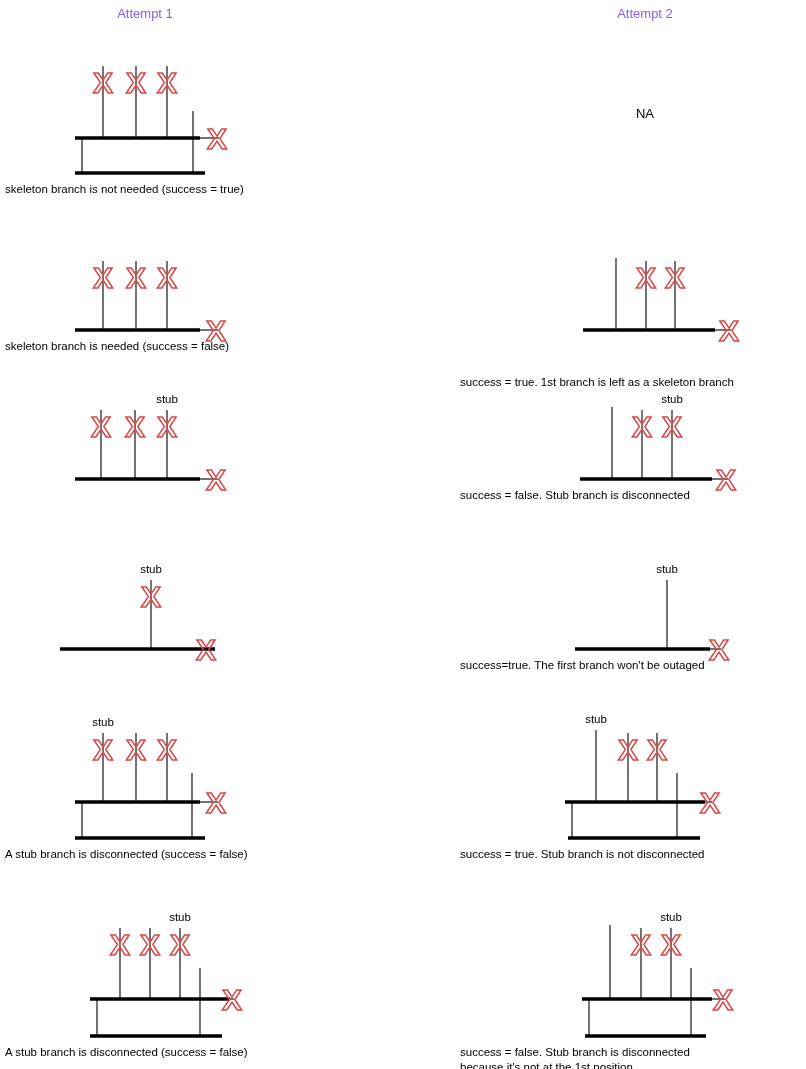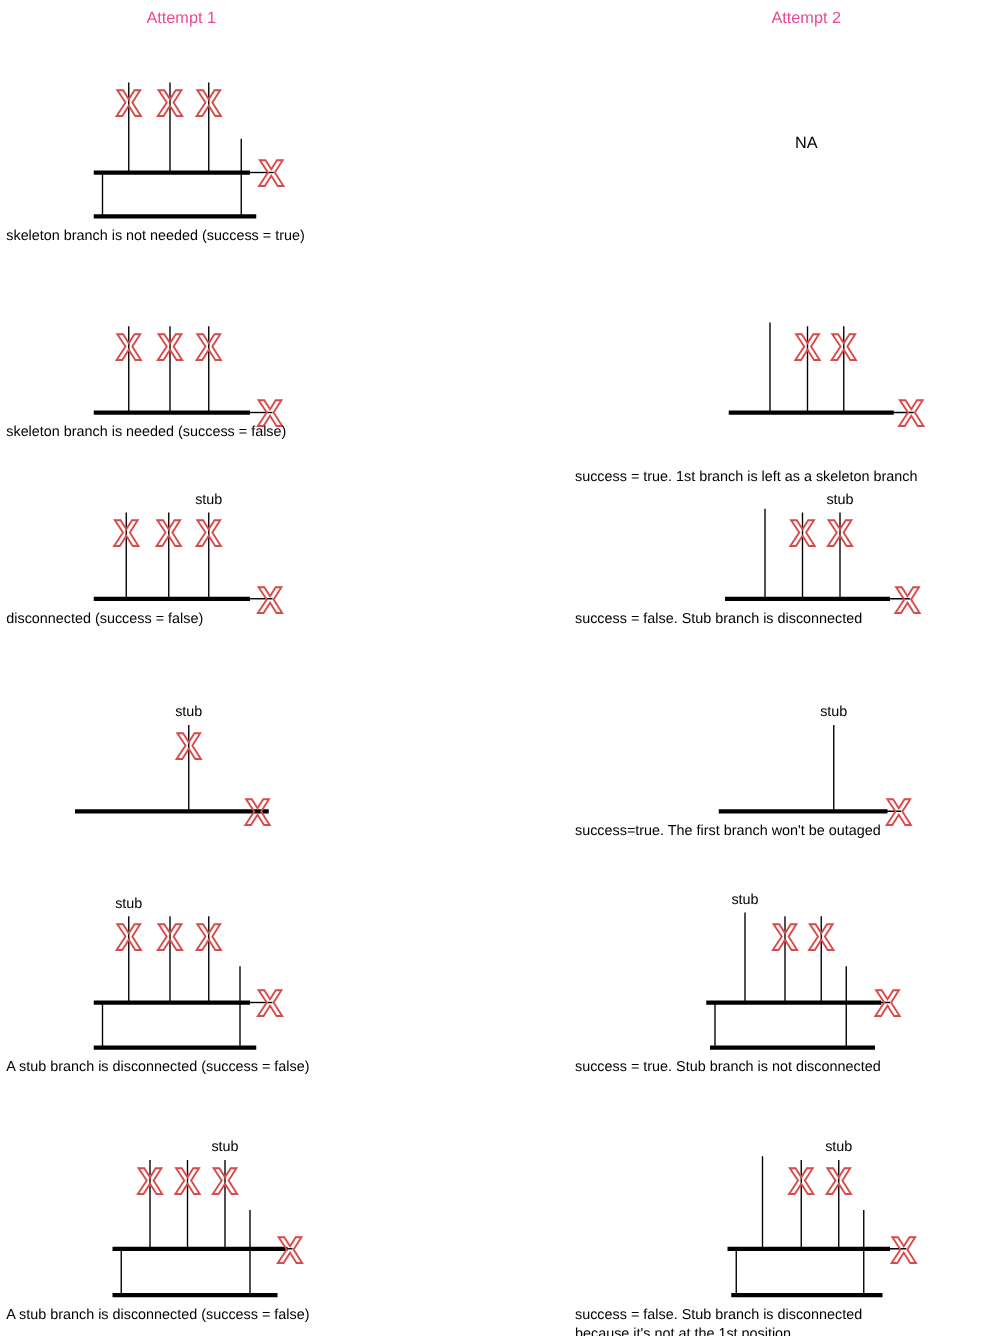--- a/index.html
+++ b/index.html
@@ -21,21 +21,21 @@
     left: 0; top: 0;
     width: 806px;
     height: 1069px;
   }
   .col-header {
     position: absolute;
     font-size: 13px;
     line-height: 16px;
     text-align: center;
     white-space: nowrap;
-    color: #ec4899;
+    color: #8b5cf6;
   }
   #header-attempt-1 { left: 45px;  top: 6px;  width: 200px; }
   #header-attempt-2 { left: 545px; top: 6px;  width: 200px; }
 
   .na-text {
     position: absolute;
     left: 545px;
     top: 106px;
     width: 200px;
     text-align: center;
@@ -223,21 +223,20 @@
       <div class="caption" style="left: 5px; width: 330px; top: 182px;">
         <div>skeleton branch is not needed (success = true)</div>
       </div>
       <div class="caption" style="left: 5px; width: 330px; top: 339px;">
         <div>skeleton branch is needed (success = false)</div>
       </div>
       <div class="caption" style="left: 460px; width: 340px; top: 339px; margin-top: 36px;">
         <div>success = true. 1st branch is left as a skeleton branch</div>
       </div>
       <div class="caption" style="left: 5px; width: 330px; top: 488px;">
-        <div>disconnected (success = false)</div>
       </div>
       <div class="caption" style="left: 460px; width: 340px; top: 488px;">
         <div>success = false. Stub branch is disconnected</div>
       </div>
       <div class="caption" style="left: 5px; width: 330px; top: 658px;">
       </div>
       <div class="caption" style="left: 460px; width: 340px; top: 658px;">
         <div>success=true. The first branch won't be outaged</div>
       </div>
       <div class="caption" style="left: 5px; width: 330px; top: 847px;">

